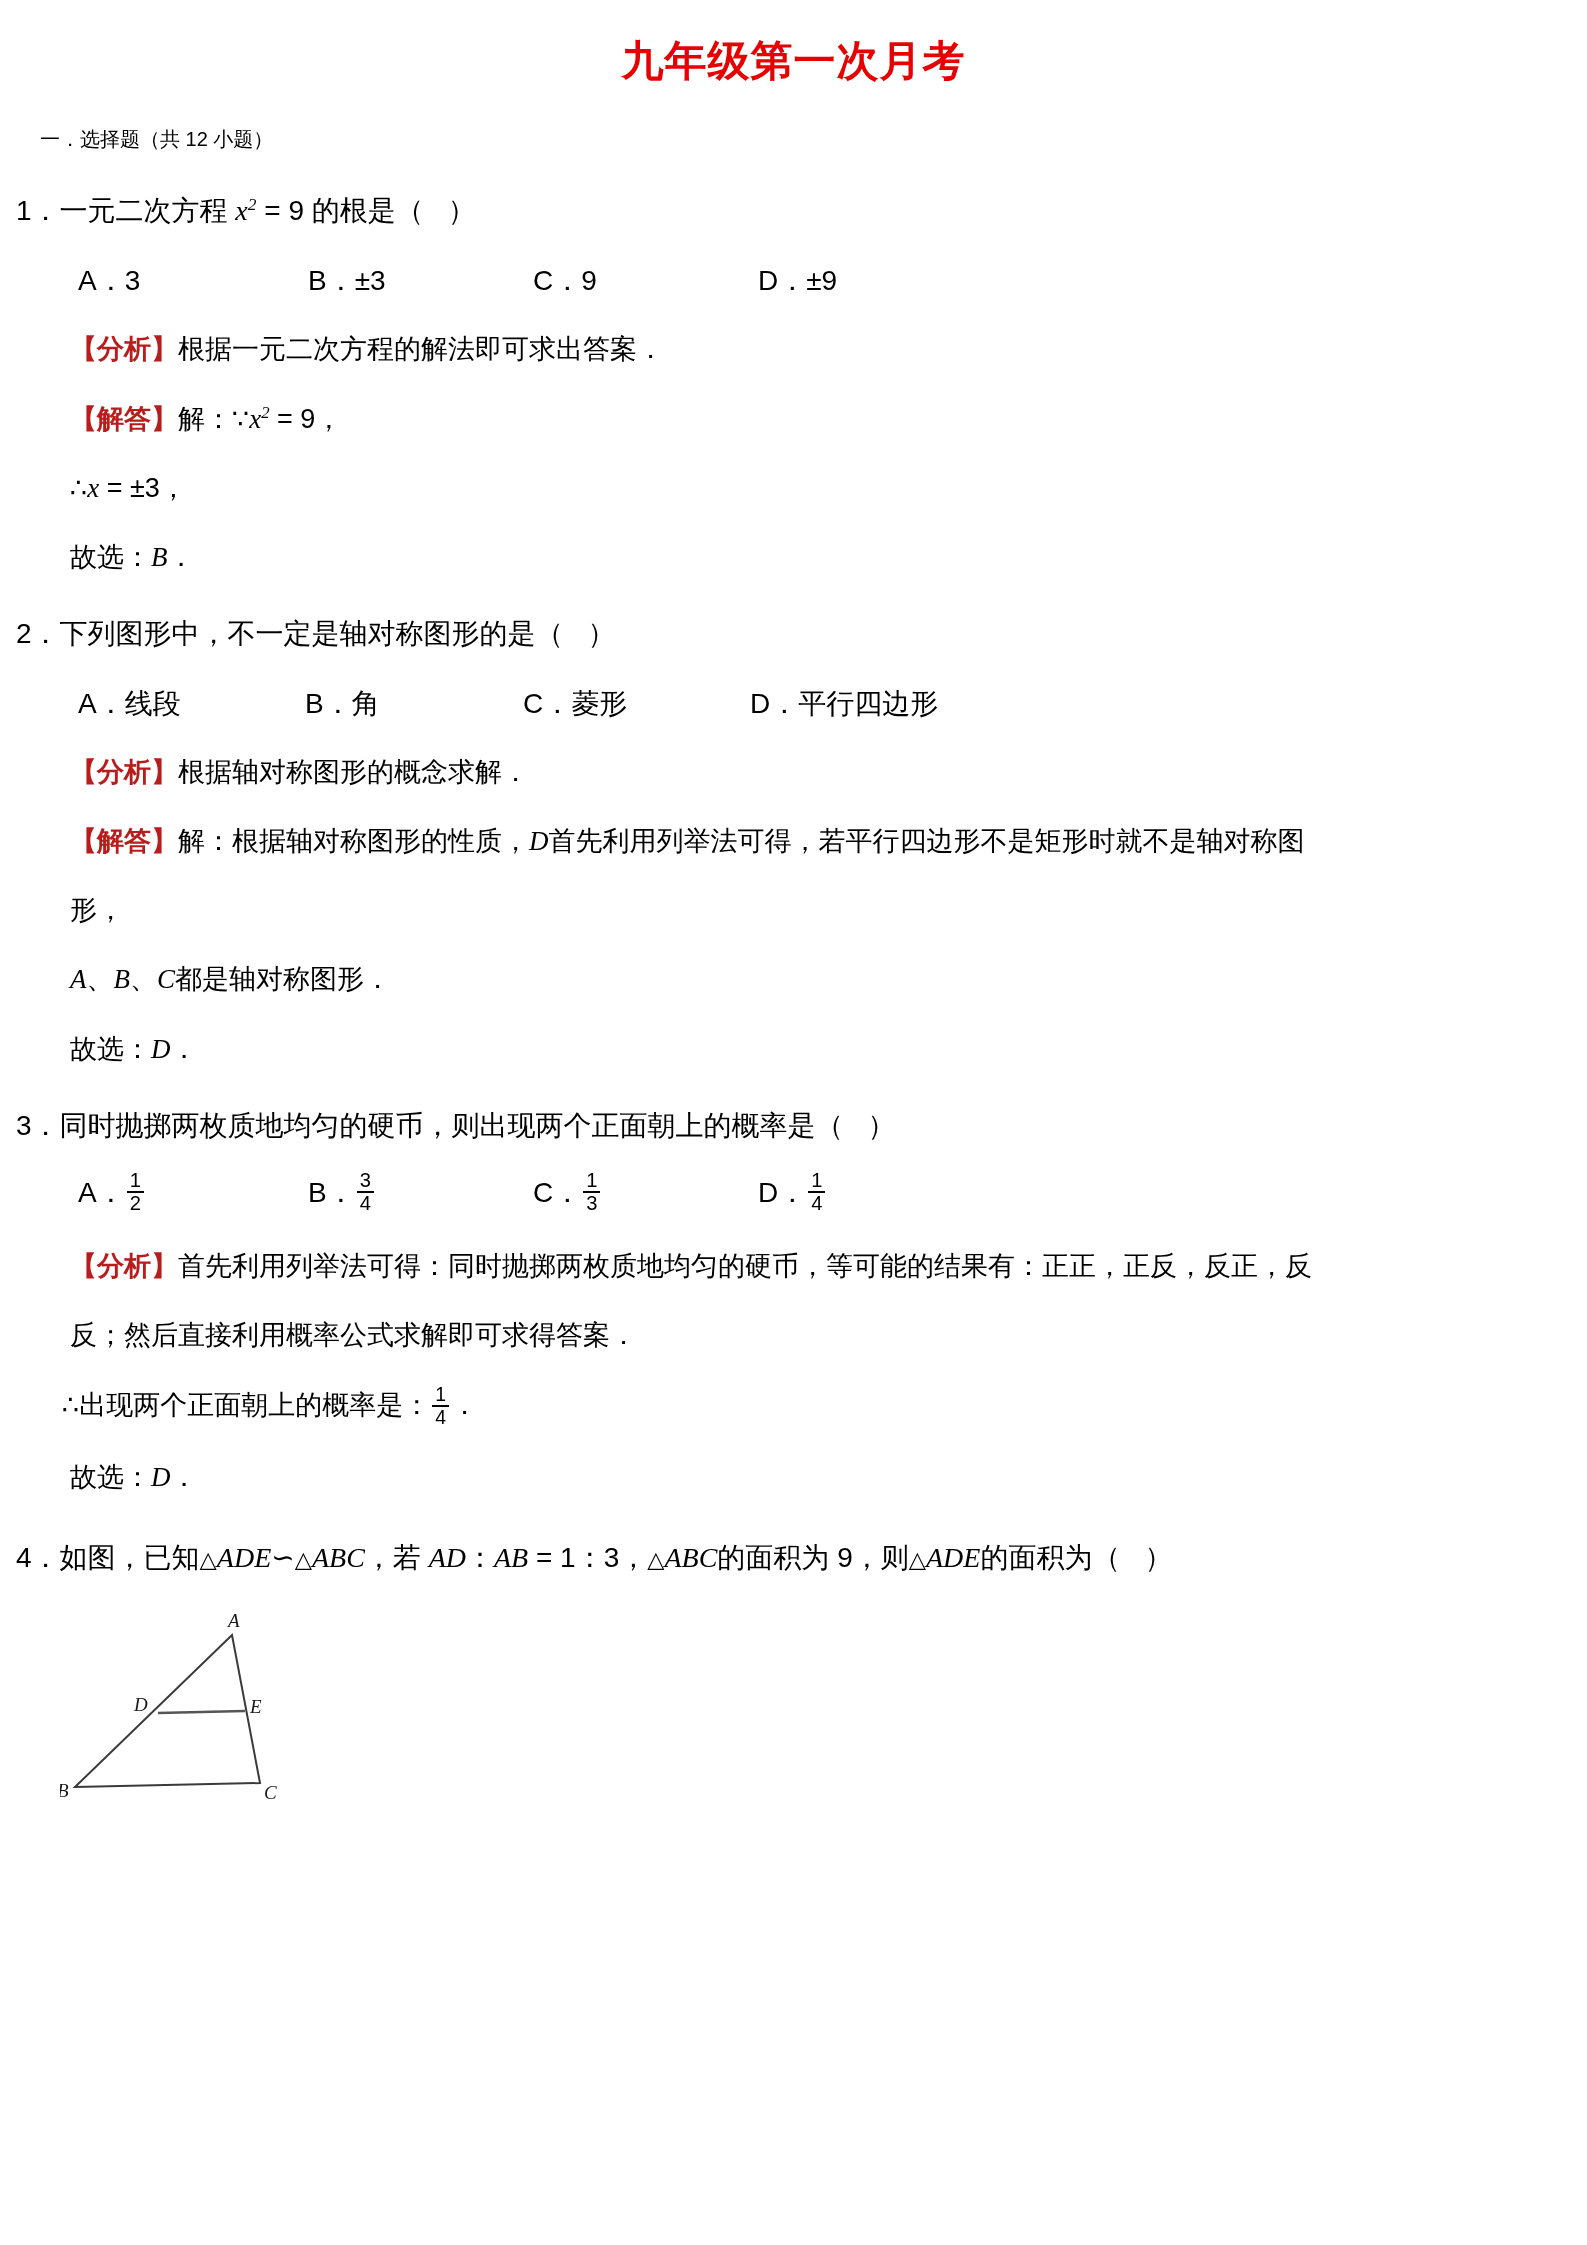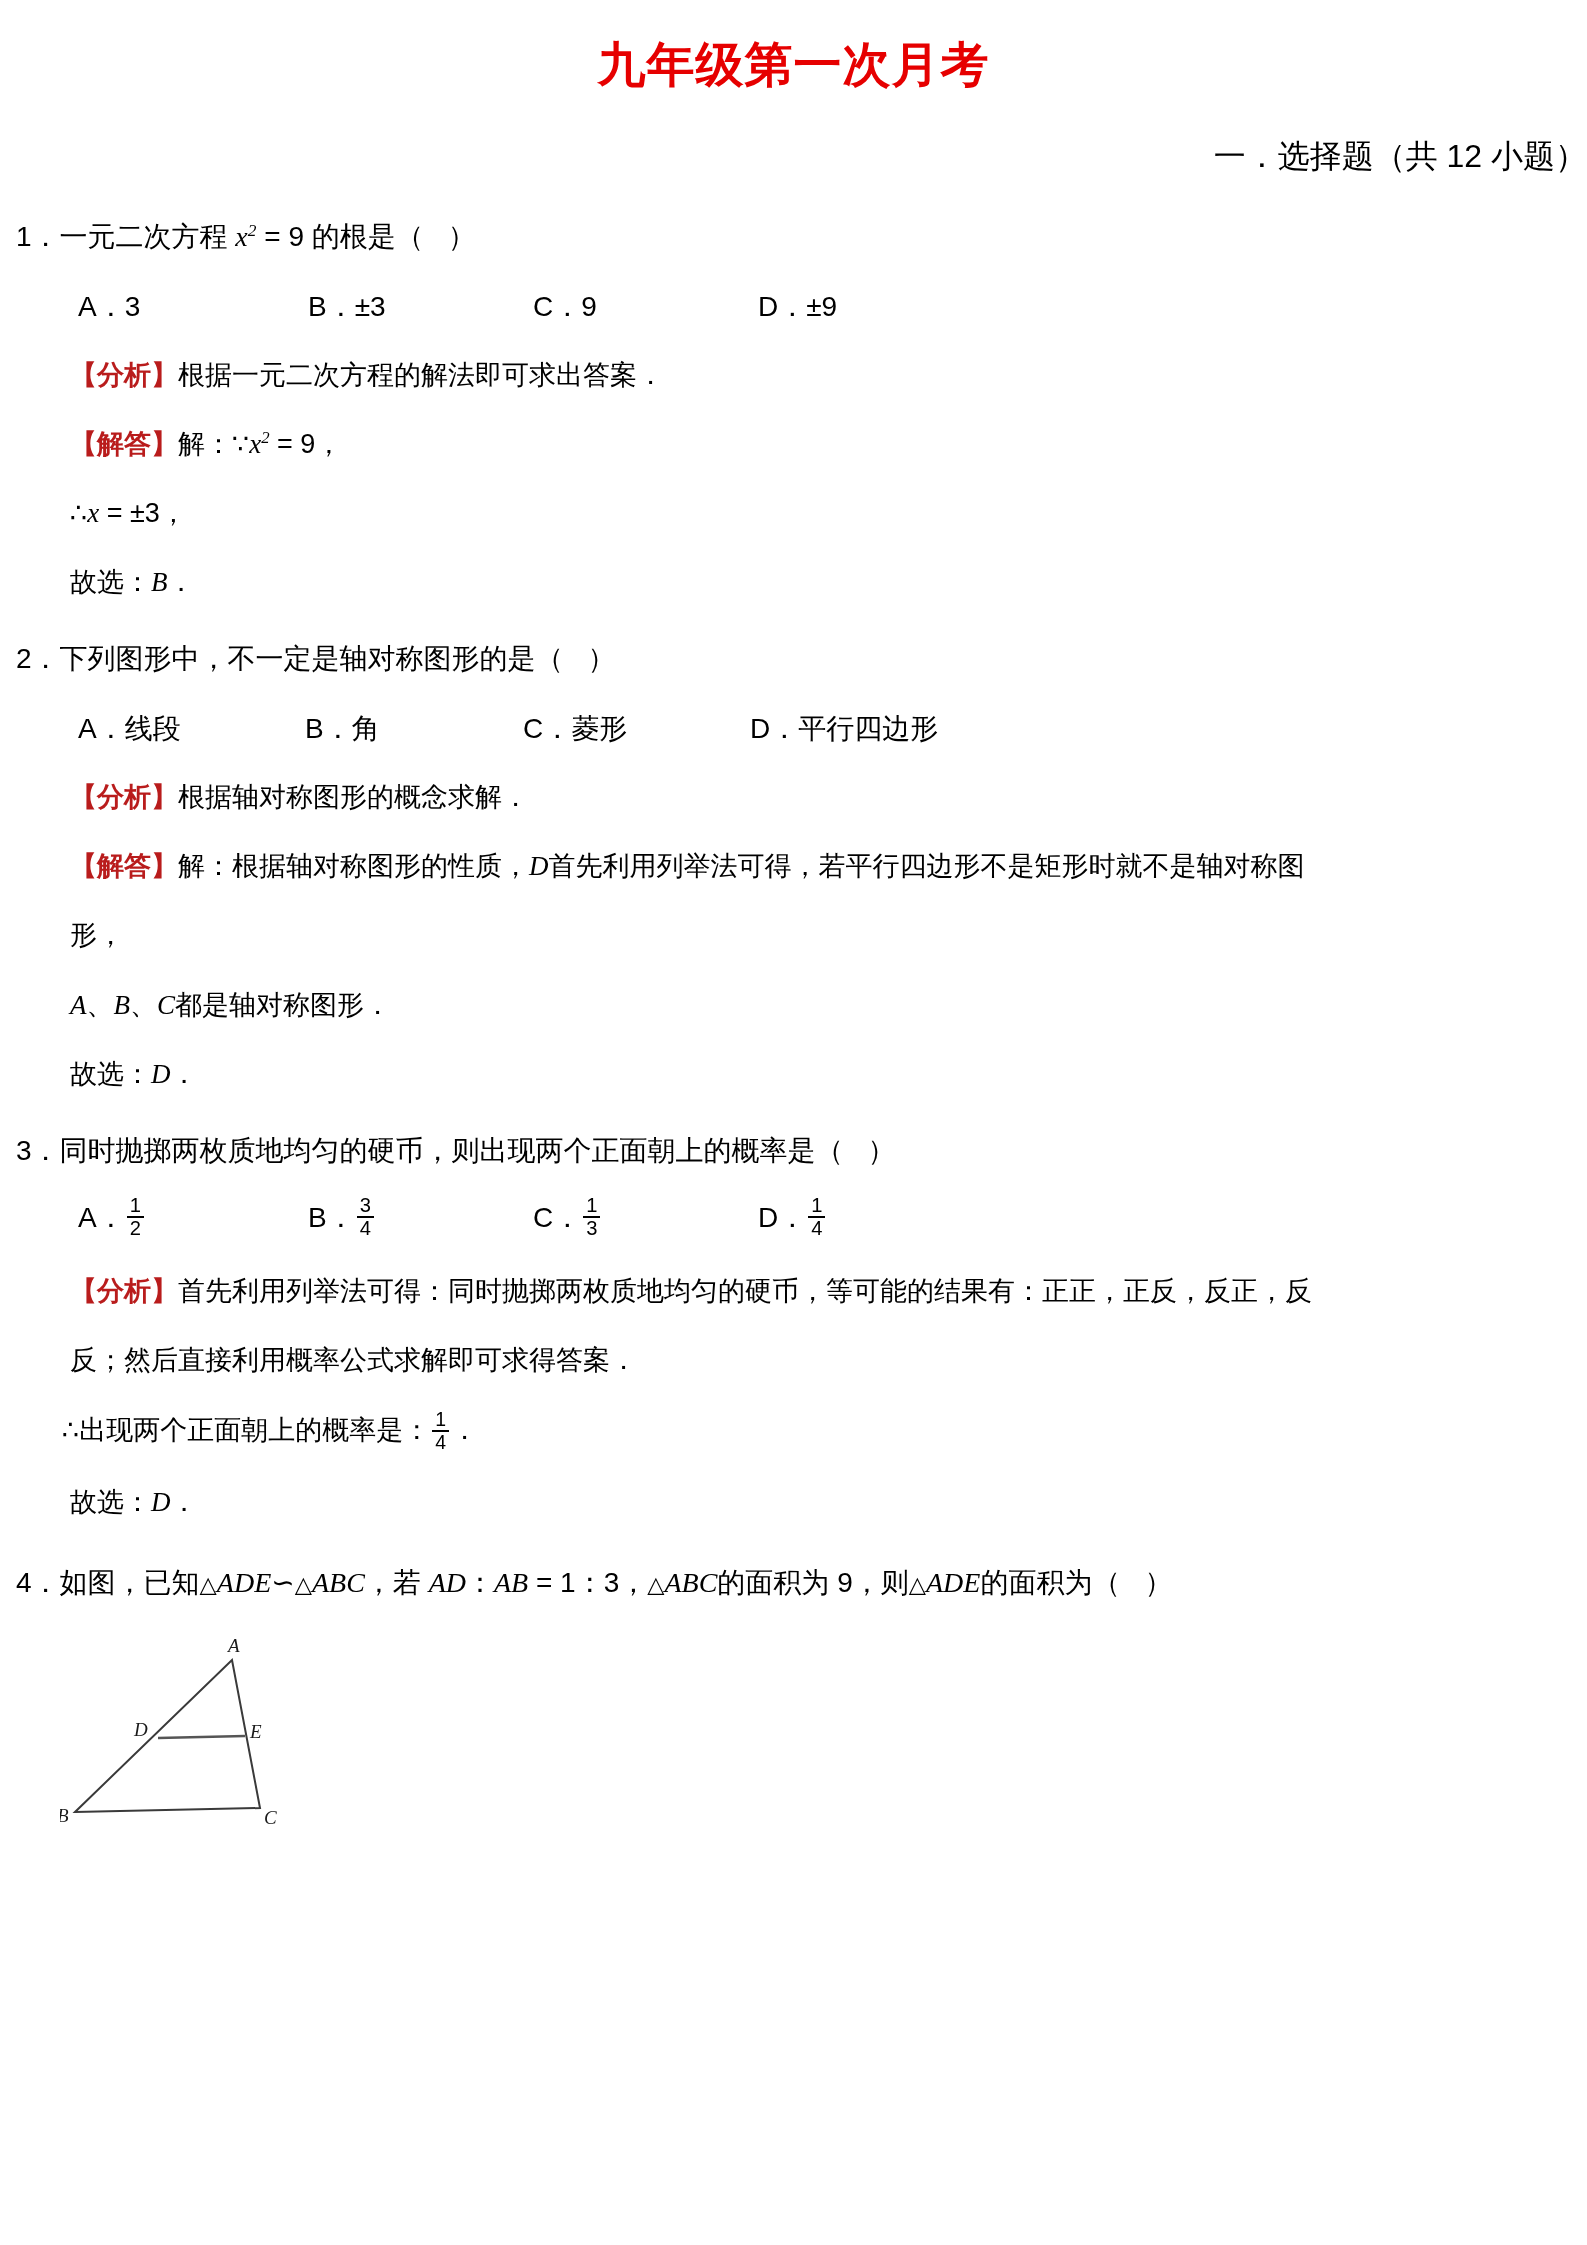--- a/index.html
+++ b/index.html
@@ -21,34 +21,33 @@
     height: 2245px;
     padding: 0;
     box-sizing: border-box;
   }
 
   
   .doc-title {
     text-align: center;
     color: #e60000;
     font-weight: bold;
-    font-size: 48px;
+    font-size: 42px;
     letter-spacing: 1px;
     margin: 0;
     padding-top: 36px;
     padding-bottom: 0;
     line-height: 1.2;
   }
 
   
   .section-head {
-    font-size: 32px;
-    margin: 38px 0 0 40px;
+    font-size: 20px;
+    margin: 38px 12px 0 40px;
     line-height: 1.5;
-    text-align: right;
   }
 
   .q-stem {
     font-size: 28px;
     margin: 36px 0 0 16px;
     line-height: 1.5;
     white-space: nowrap;
   }
 
   .opt-row {

